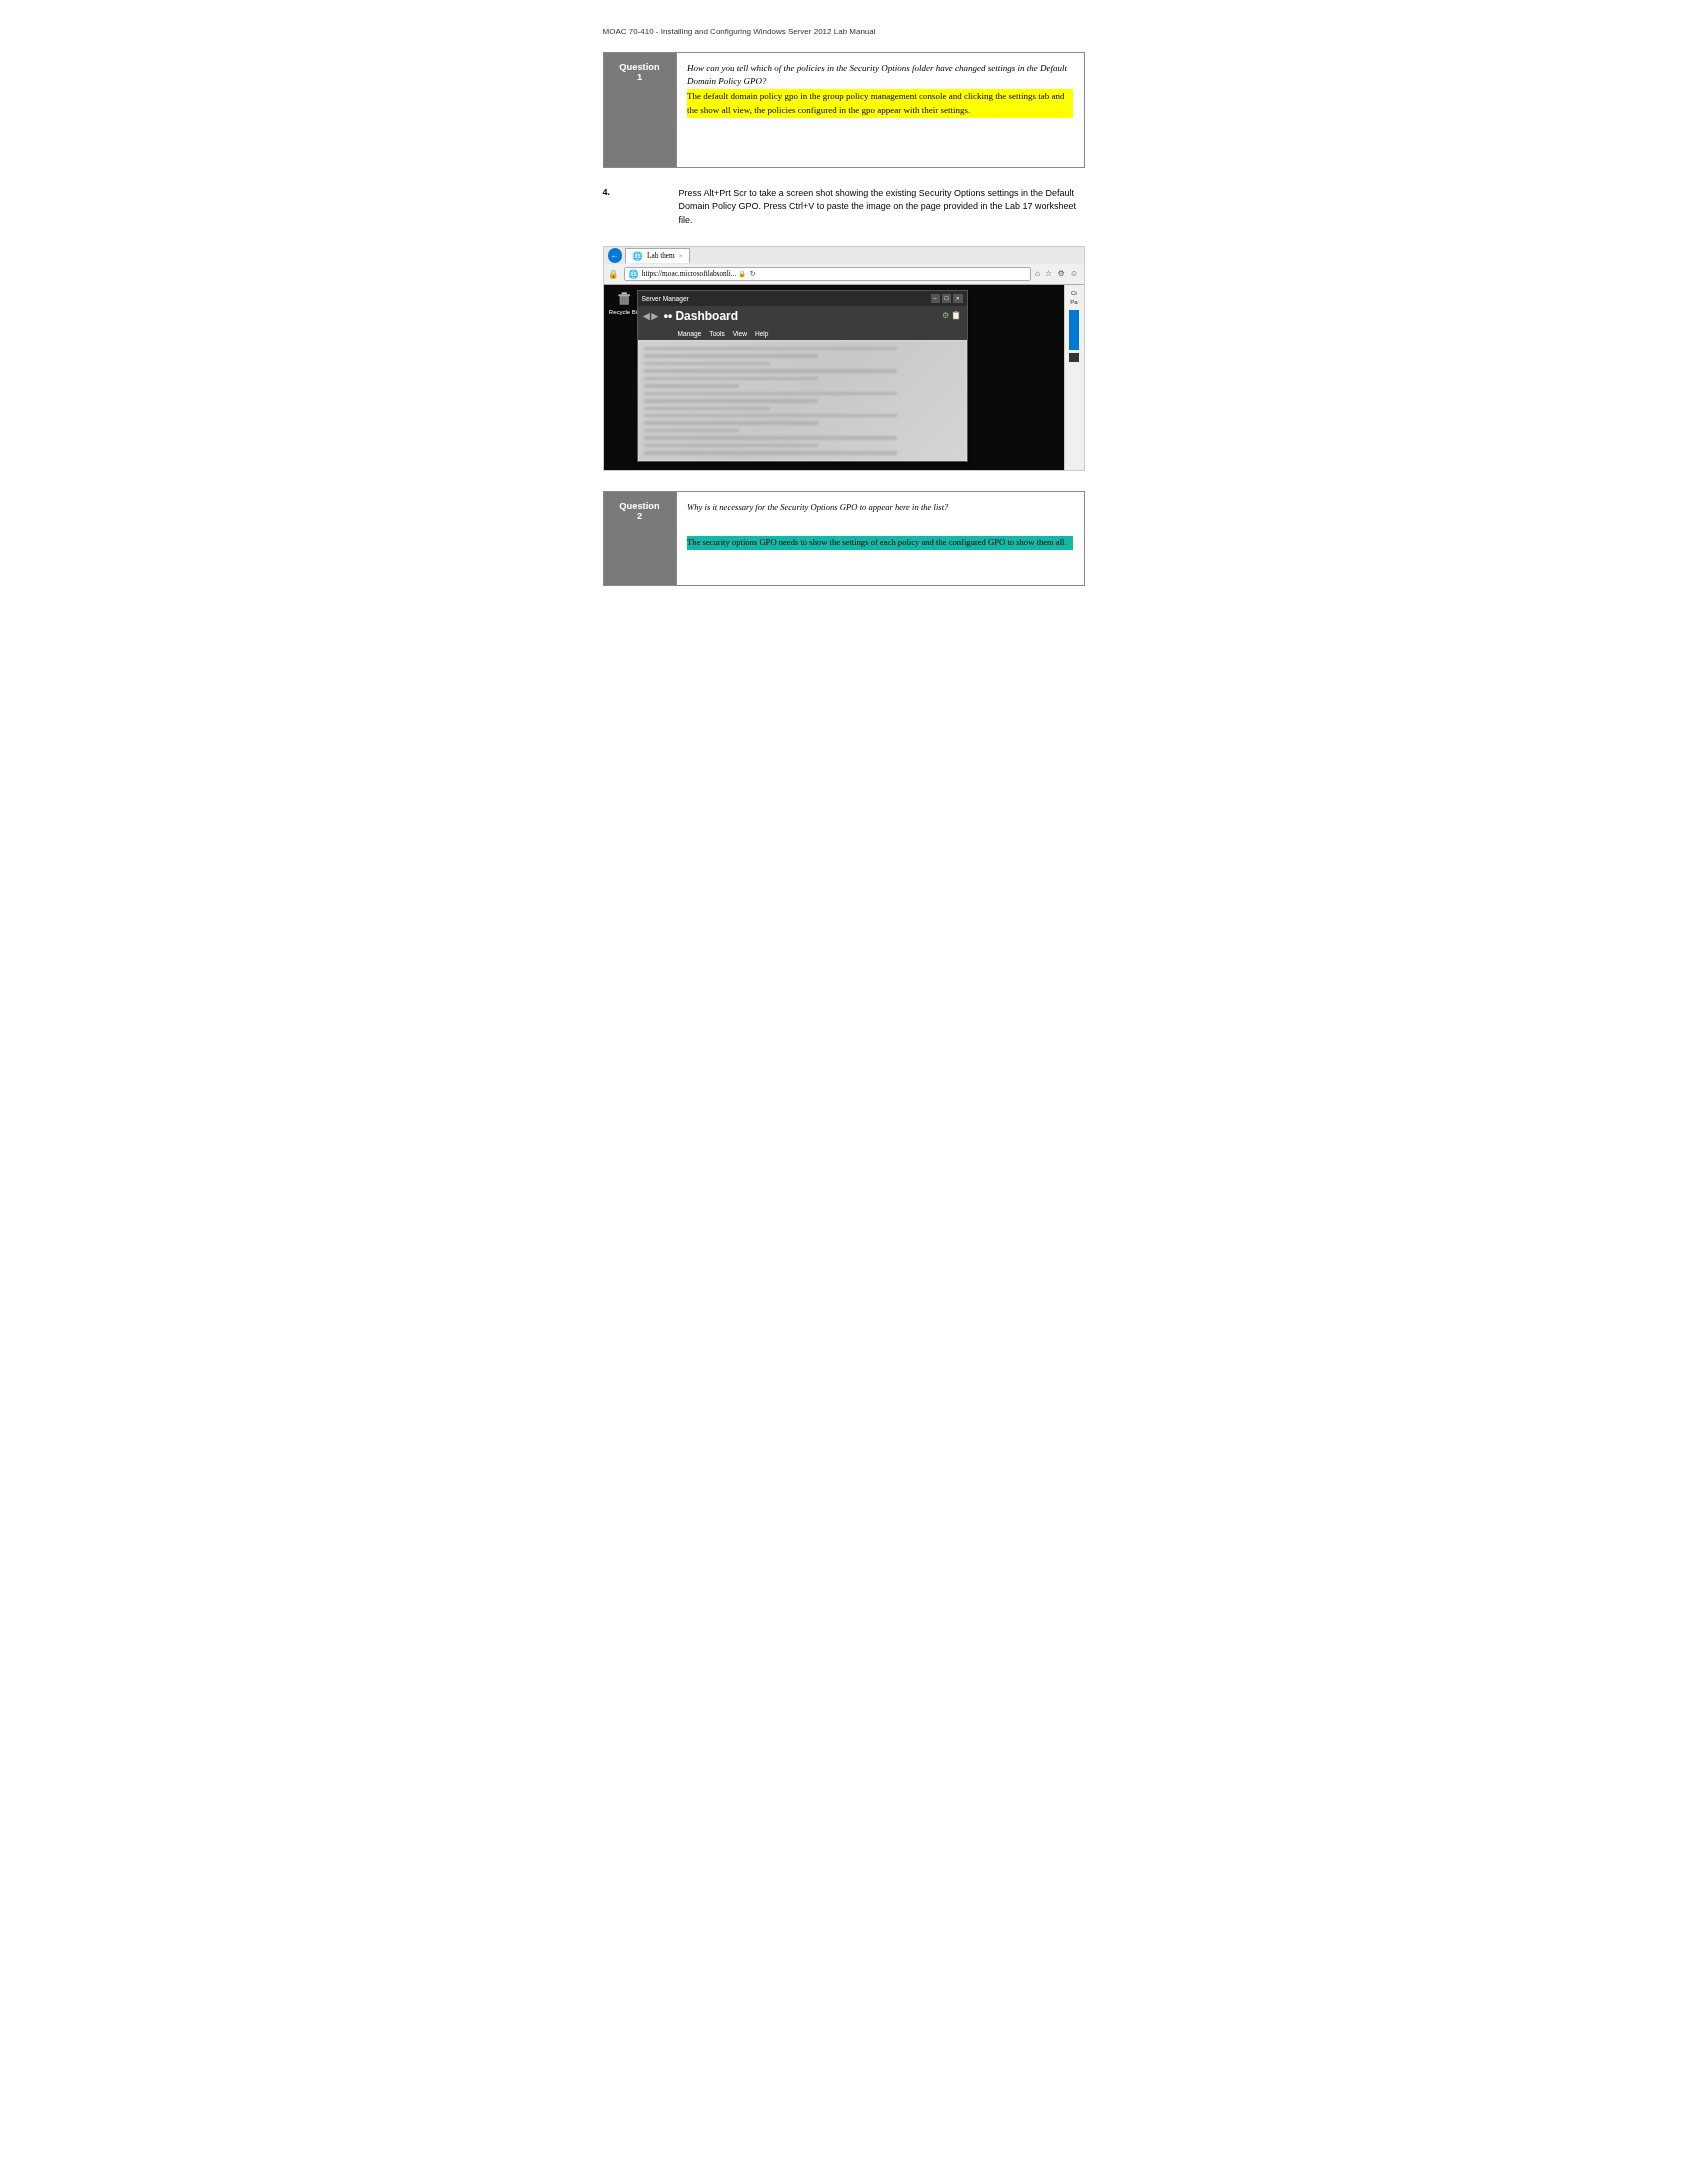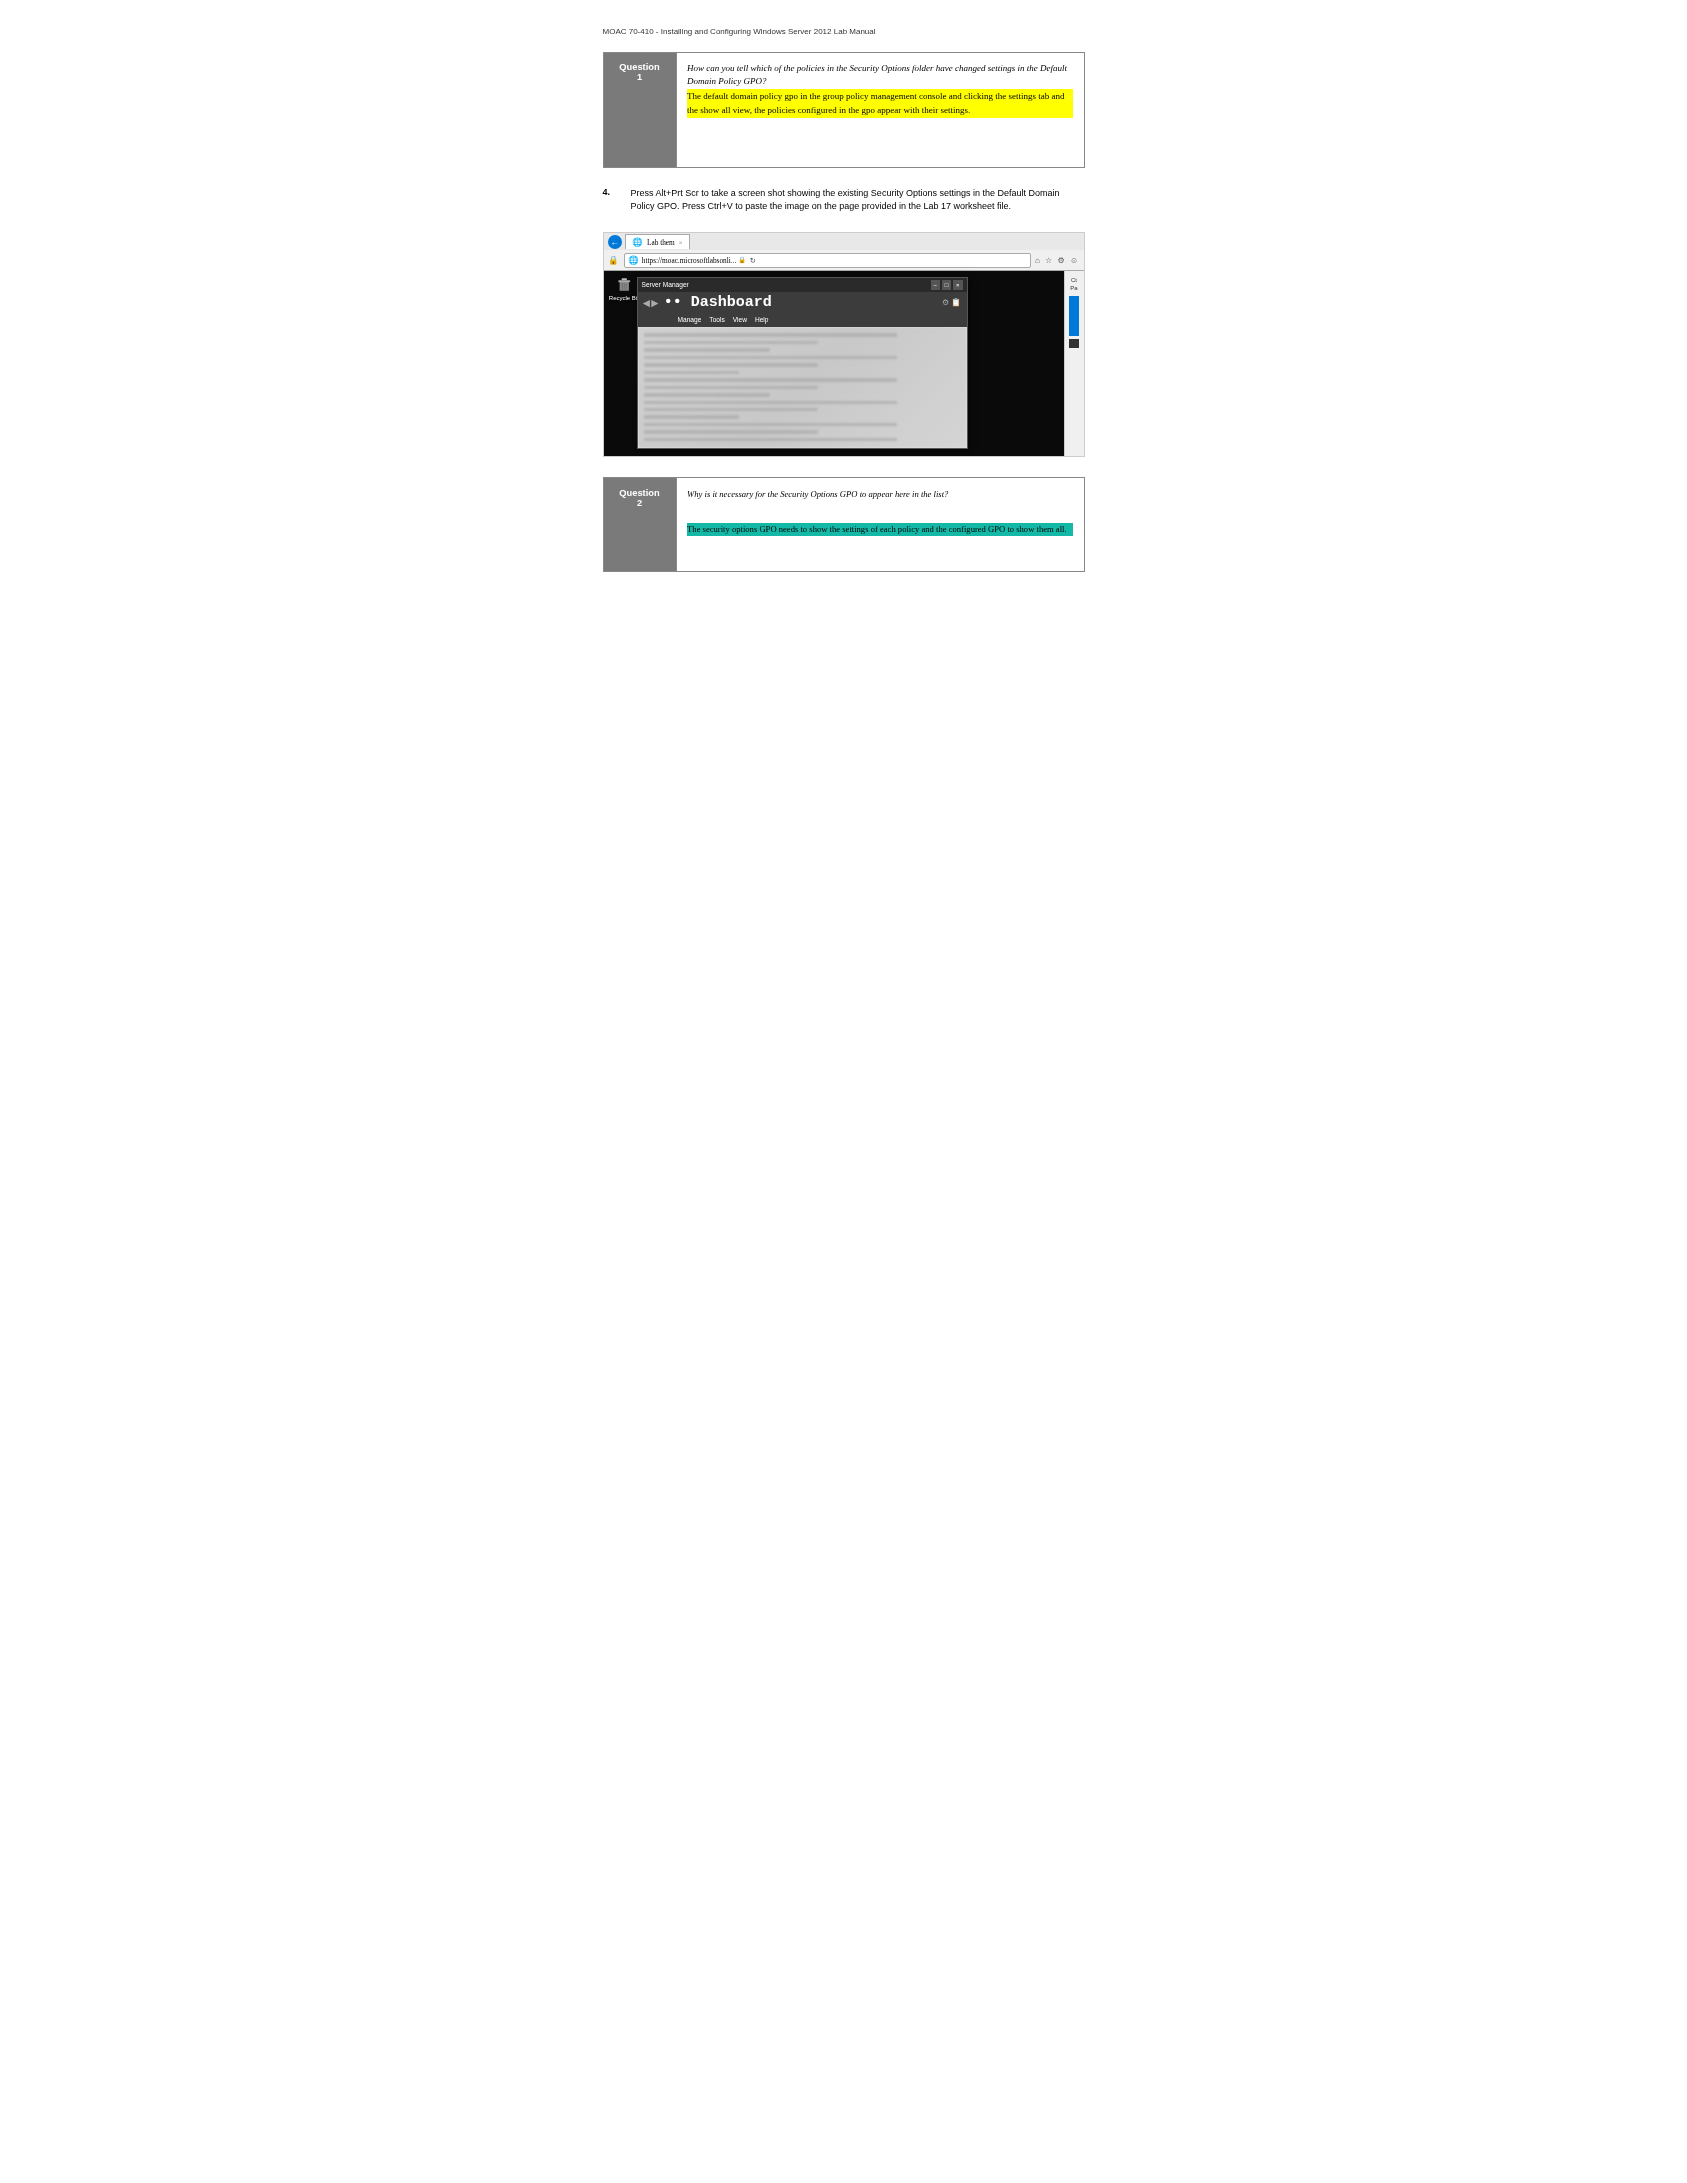--- a/index.html
+++ b/index.html
@@ -71,20 +71,21 @@
       font-size: 9px;
     }
 
     .step-number {
       font-weight: bold;
       min-width: 20px;
     }
 
     .step-text {
       line-height: 1.5;
+      margin-left: 48px;
     }
 
     
     .screenshot-container {
       width: 100%;
       margin-bottom: 20px;
       position: relative;
       border: 0.7px solid #ccc;
       background: #1a1a1a;
       height: 225px;
@@ -255,22 +256,22 @@
     }
 
     .sm-nav-btn {
       color: #aaa;
       font-size: 9.3px;
       cursor: pointer;
     }
 
     .sm-title {
       color: white;
-      font-size: 15px;
-      font-family: Liberation Mono, monospace;
+      font-size: 12px;
+      font-family: Liberation Sans, sans-serif;
       font-weight: bold;
     }
 
     .sm-menu-bar {
       background: #3c3c3c;
       display: flex;
       gap: 8px;
       padding: 1.3px 40px;
       height: 14.6px;
       align-items: center;

